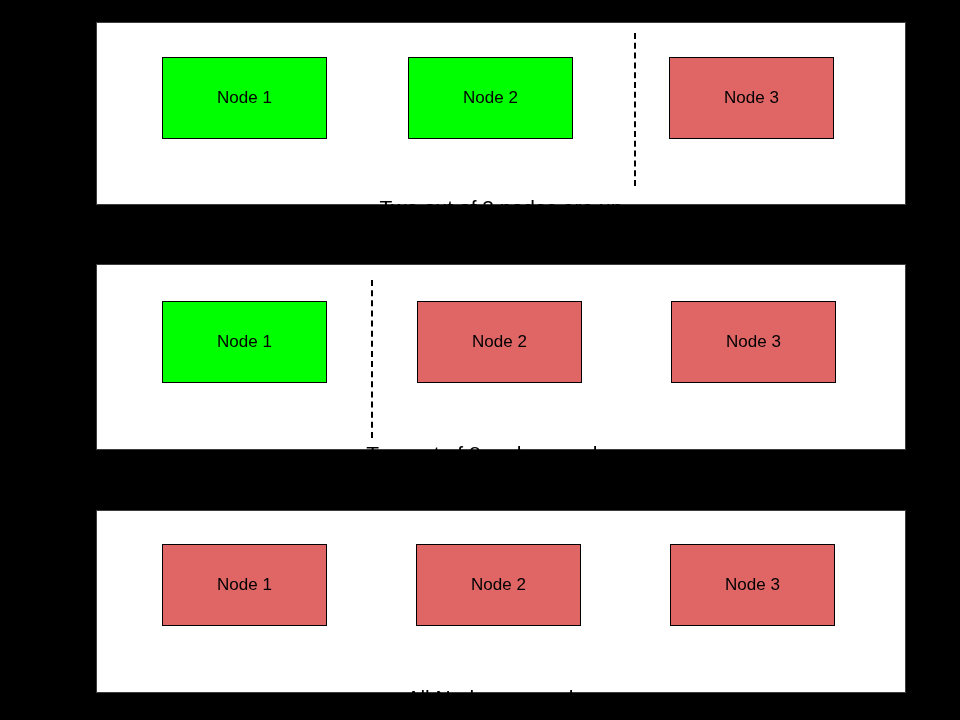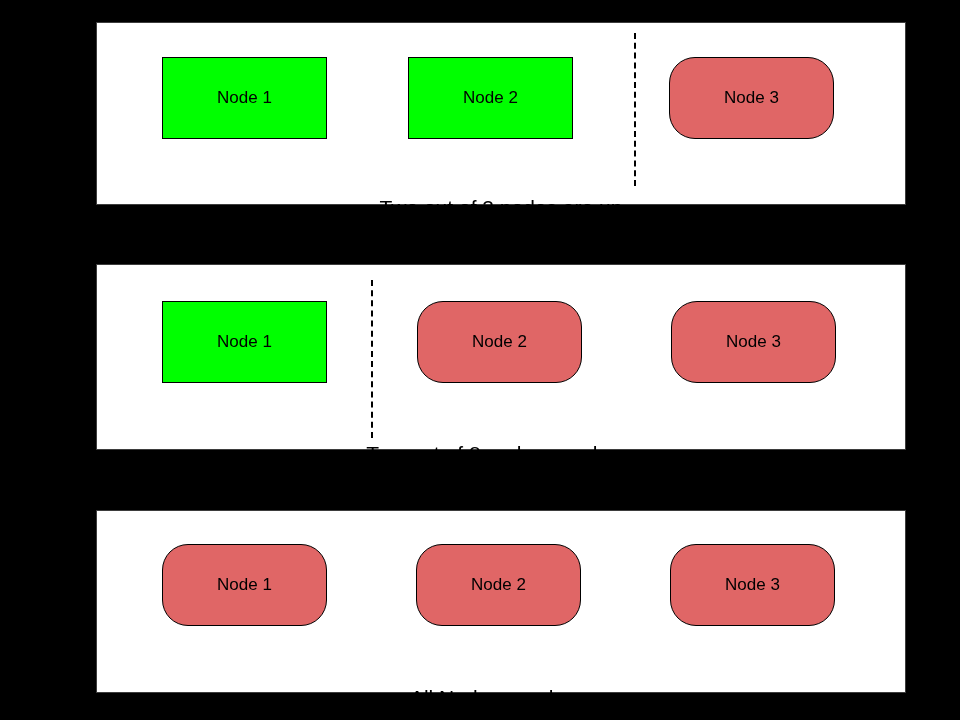--- a/index.html
+++ b/index.html
@@ -30,21 +30,21 @@
     height: 82px;
     border: 1.5px solid var(--node_border, #000);
     box-sizing: border-box;
     display: flex;
     align-items: center;
     justify-content: center;
     font-size: 17px;
     color: var(--text, #000);
   }
   .up   { background: var(--node_up, #00ff00); }
-  .down { background: var(--node_down, #e06666); border-radius: 26px; }
+  .down { background: var(--node_down, #e06666); }
 
   .panel-1 .node { top: 34px; }
   .panel-1 .node-1 { left: 65px; }
   .panel-1 .node-2 { left: 311px; }
   .panel-1 .node-3 { left: 572px; }
 
   .panel-2 .node { top: 36px; }
   .panel-2 .node-1 { left: 65px; }
   .panel-2 .node-2 { left: 320px; }
   .panel-2 .node-3 { left: 574px; }
@@ -117,16 +117,16 @@
   <div class="node node-1 down">
     <span>Node 1</span>
   </div>
   <div class="node node-2 down">
     <span>Node 2</span>
   </div>
   <div class="node node-3 down">
     <span>Node 3</span>
   </div>
   <div class="caption">
-    <div>All Nodes are down</div>
+    <div>All Nodes are nodes</div>
     
   </div>
 </div>
 
 </body></html>

